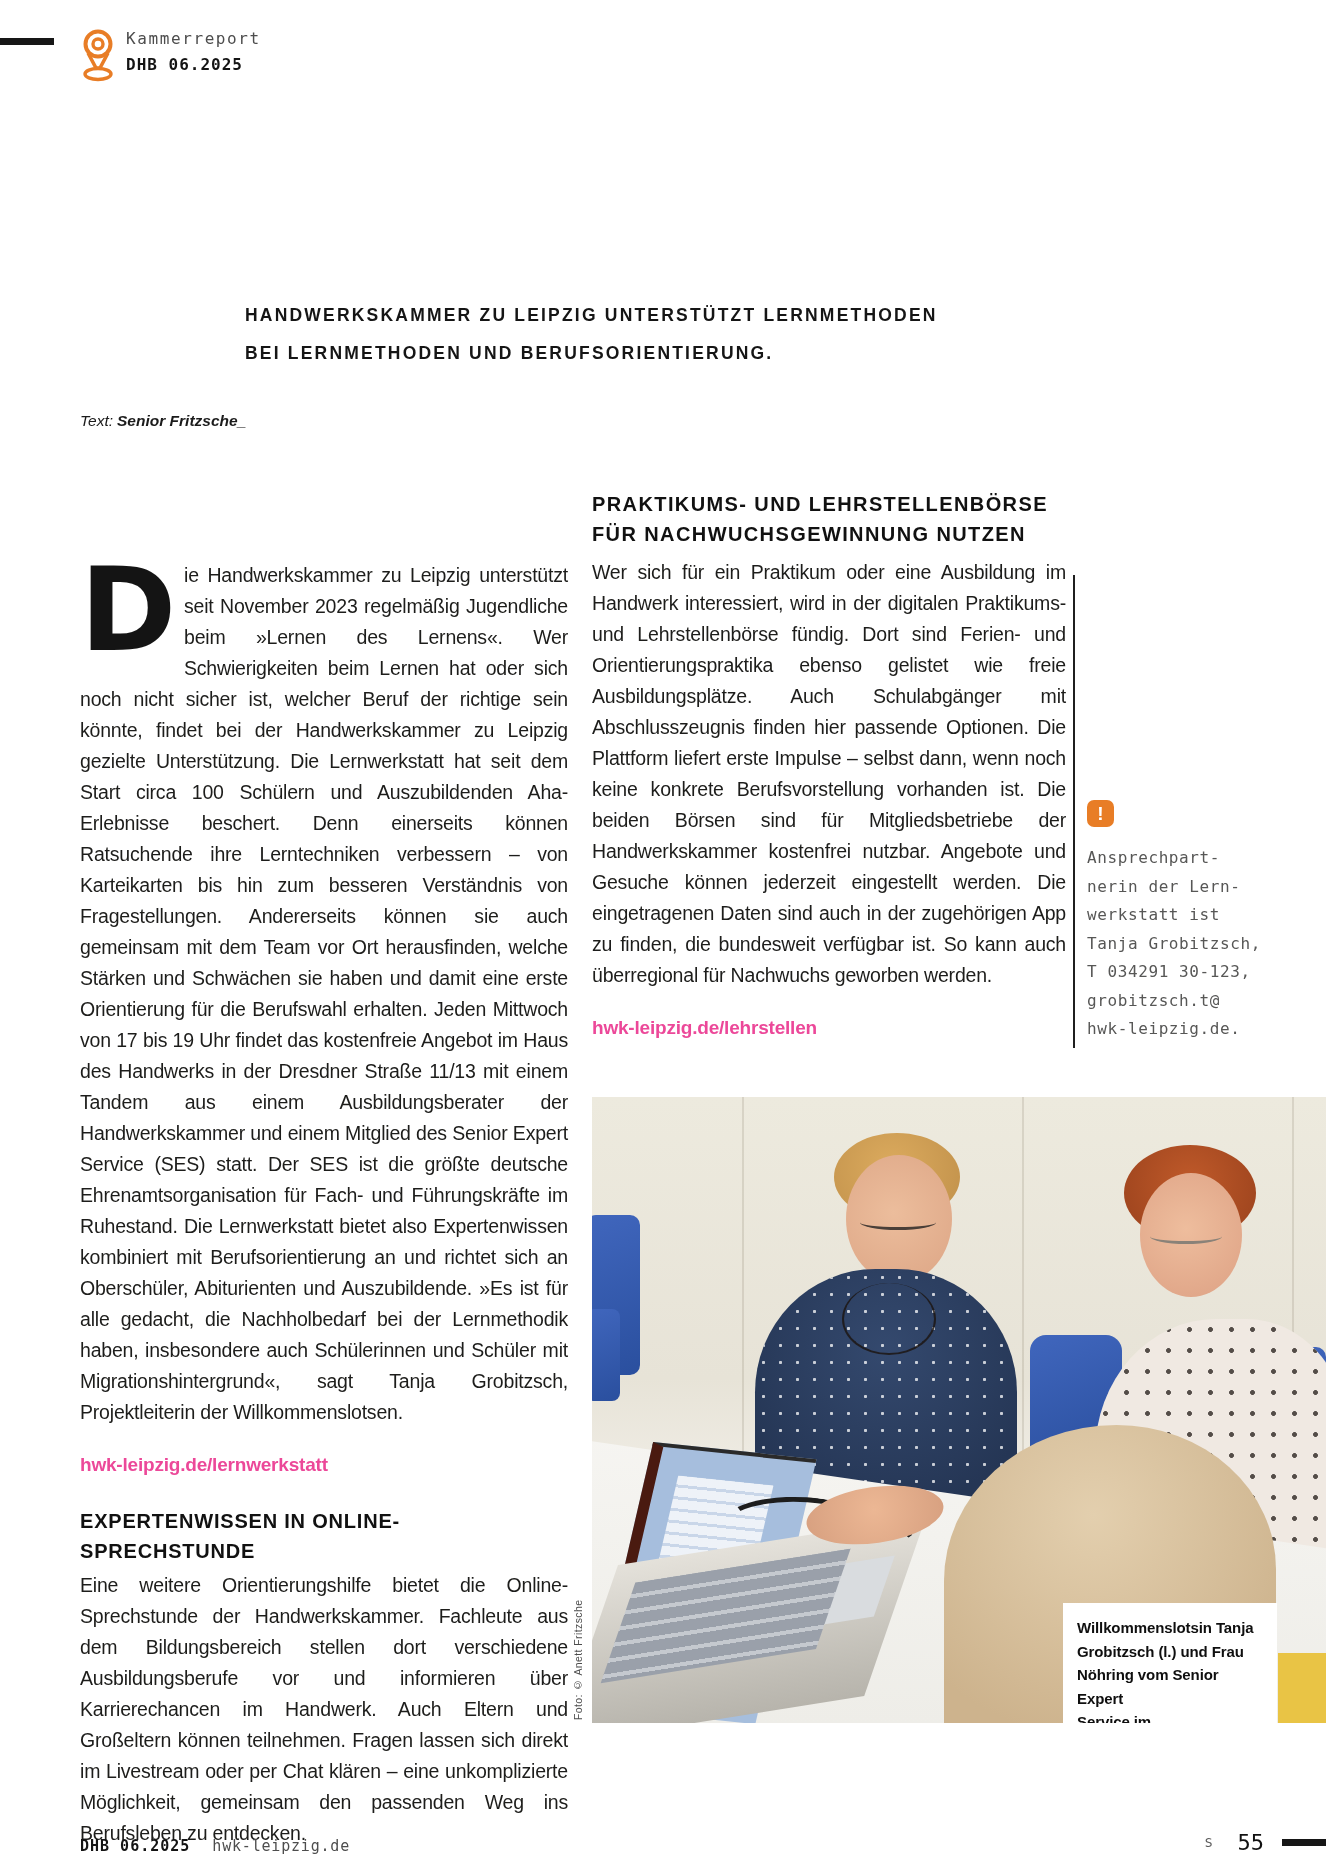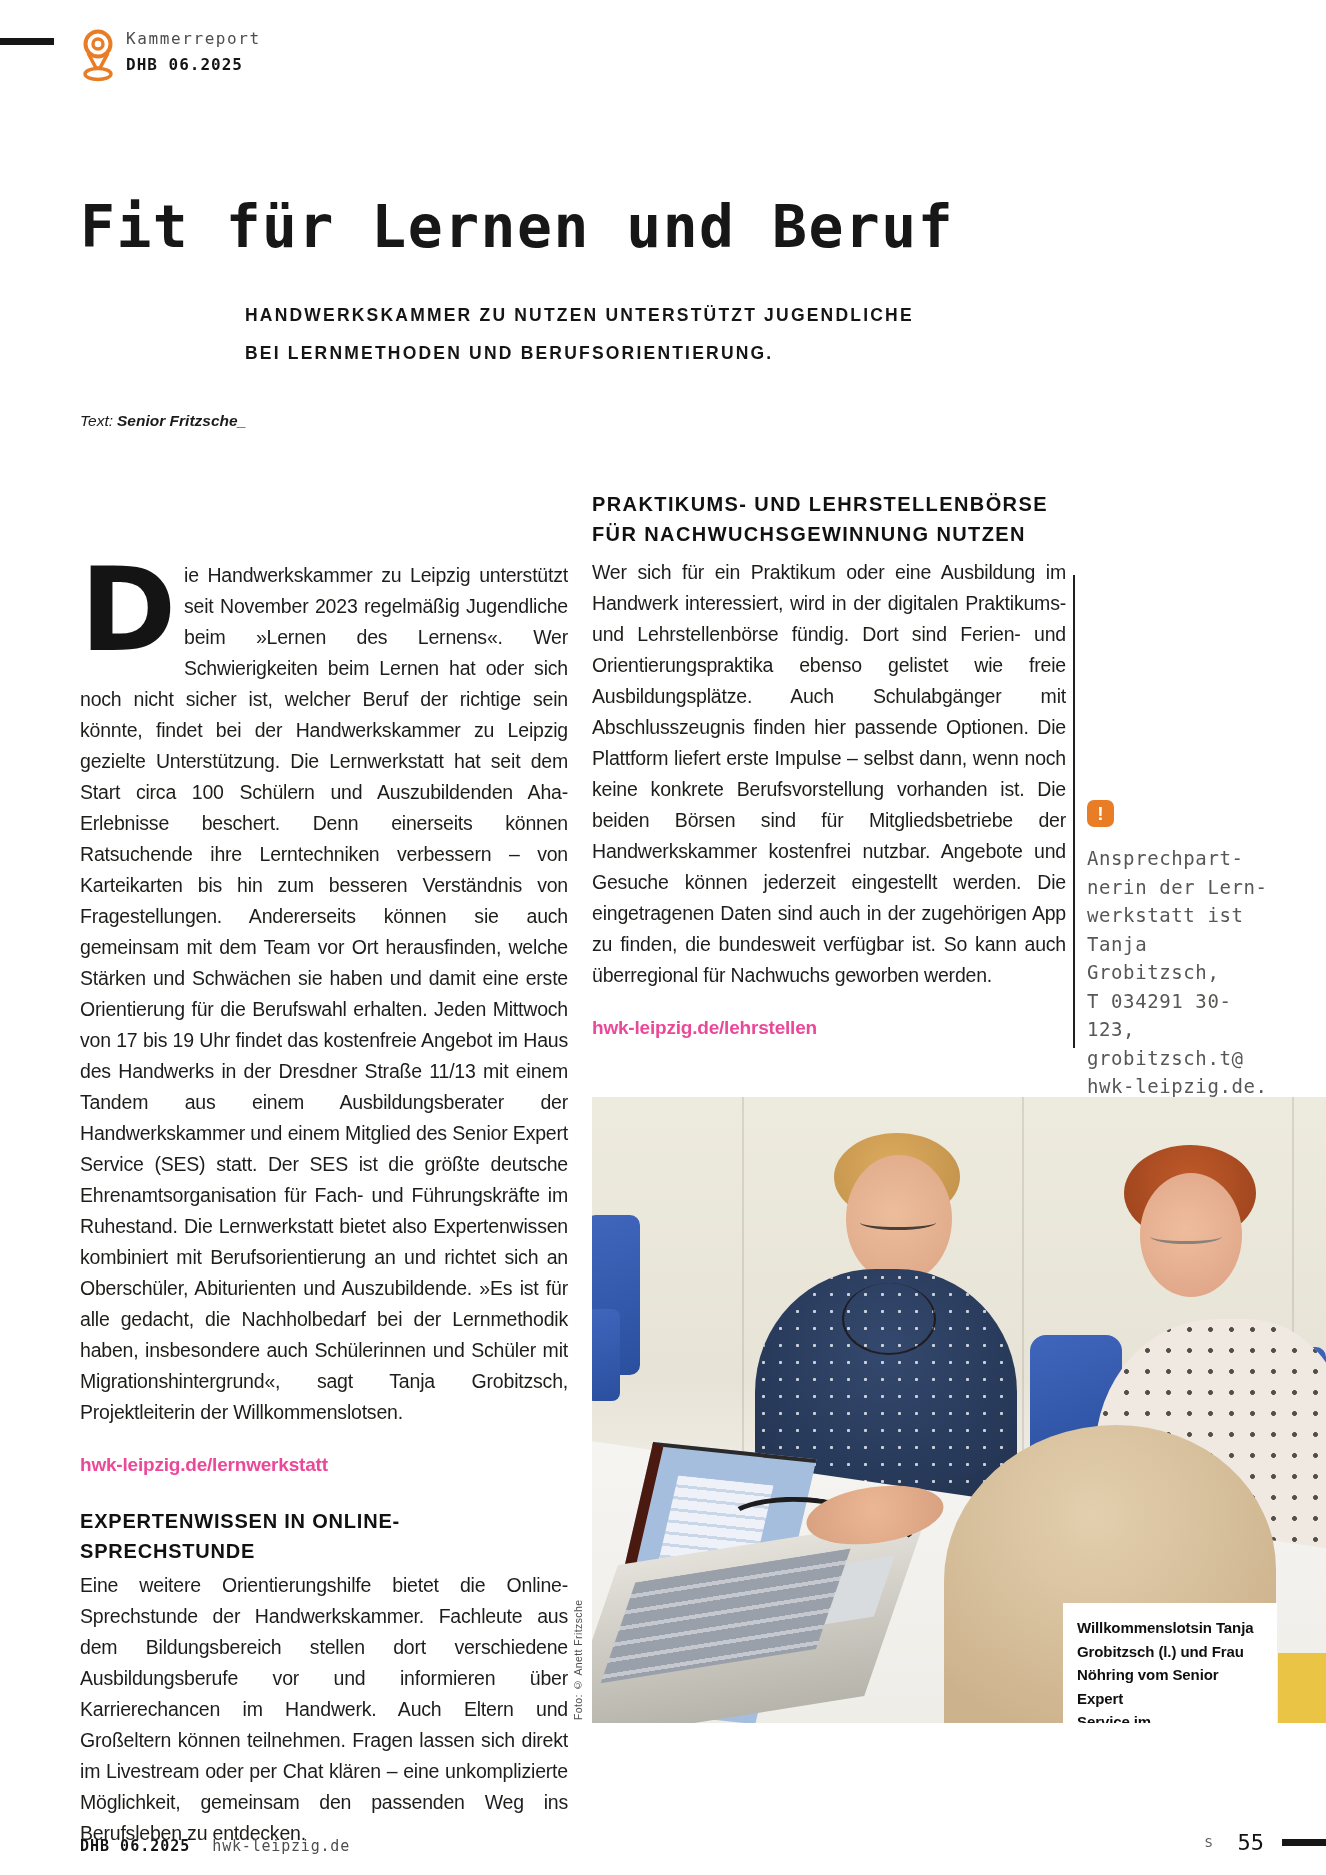--- a/index.html
+++ b/index.html
@@ -31,21 +31,21 @@
            font-family:"DejaVu Sans",sans-serif;font-weight:800;font-size:116px;line-height:90px;color:#141414;}
   .article-link{display:block;margin-top:26px;font-weight:700;font-size:19px;letter-spacing:-0.2px;color:#ec4899;text-decoration:none;}
   .sec-heading{margin:30px 0 4px 0;font-weight:700;font-size:20px;line-height:30px;letter-spacing:0.8px;color:#111;white-space:pre-line;}
   .col-right .sec-heading{margin-top:8px;margin-bottom:8px;letter-spacing:1.4px;}
 
   
   .sidebar{position:absolute;left:1087px;top:800px;width:190px;}
   .alert-icon{width:27px;height:27px;background:#E87D26;border-radius:7px;color:#fff;
               display:flex;align-items:center;justify-content:center;
               font-weight:700;font-size:19px;font-family:"Liberation Sans",sans-serif;}
-  .sidebar-note{margin-top:17px;font-family:"DejaVu Sans Mono",monospace;font-size:19px;line-height:28.5px;
+  .sidebar-note{margin-top:17px;font-family:"DejaVu Sans Mono",monospace;font-size:16px;line-height:28.5px;
                 letter-spacing:0.6px;color:#575756;white-space:pre-line;}
 
   
   .photo{position:absolute;left:592px;top:1097px;width:774px;height:626px;overflow:hidden;
          background:linear-gradient(180deg,#edeade 0%,#e7e3d7 45%,#efece4 60%);}
   .seam{position:absolute;top:0;width:2px;height:62%;background:rgba(120,110,90,0.18);}
   .chair{position:absolute;background:linear-gradient(160deg,#4066bd,#2a4f9e);}
   .chair-l1{left:-6px;top:118px;width:54px;height:160px;border-radius:10px;}
   .chair-l2{left:-6px;top:212px;width:34px;height:92px;border-radius:8px;}
   .chair-m{left:438px;top:238px;width:92px;height:130px;border-radius:16px 16px 0 0;}
@@ -118,22 +118,21 @@
     <circle cx="20" cy="17" r="12.5" fill="none" stroke="#E87D26" stroke-width="4"></circle>
     <circle cx="20" cy="17" r="5" fill="none" stroke="#E87D26" stroke-width="3.4"></circle>
     <path d="M10 26 L18 41 L22 41 L30 26" fill="none" stroke="#E87D26" stroke-width="3.6" stroke-linejoin="round"></path>
     <path d="M7 47 a13 5.5 0 1 0 26 0 a13 5.5 0 1 0 -26 0" fill="none" stroke="#E87D26" stroke-width="3.4"></path>
   </svg>
   <div class="mast-text">
     <div class="mast-section">Kammerreport</div>
     <div class="mast-issue">DHB 06.2025</div>
   </div>
 
-  <div class="title">Fit für Lernen und Beruf</div>
-  <div class="subtitle">HANDWERKSKAMMER ZU NUTZEN UNTERSTÜTZT JUGENDLICHE
+  <div class="subtitle">HANDWERKSKAMMER ZU LEIPZIG UNTERSTÜTZT LERNMETHODEN
 BEI LERNMETHODEN UND BERUFSORIENTIERUNG.</div>
   <div class="byline">
     <span>Text:</span><span class="author">Senior Fritzsche_</span>
   </div>
 
   <div class="col-left">
     <p class="body"><span class="dropcap">D</span><span>ie Handwerkskammer zu Leipzig unterstützt seit November 2023 regelmäßig Jugendliche beim »Lernen des Lernens«. Wer Schwierigkeiten beim Lernen hat oder sich noch nicht sicher ist, welcher Beruf der richtige sein könnte, findet bei der Handwerkskammer zu Leipzig gezielte Unterstützung. Die Lernwerkstatt hat seit dem Start circa 100 Schülern und Auszubildenden Aha-Erlebnisse beschert. Denn einerseits können Ratsuchende ihre Lerntechniken verbessern – von Karteikarten bis hin zum besseren Verständnis von Fragestellungen. Andererseits können sie auch gemeinsam mit dem Team vor Ort herausfinden, welche Stärken und Schwächen sie haben und damit eine erste Orientierung für die Berufswahl erhalten. Jeden Mittwoch von 17 bis 19 Uhr findet das kostenfreie Angebot im Haus des Handwerks in der Dresdner Straße 11/13 mit einem Tandem aus einem Ausbildungsberater der Handwerkskammer und einem Mitglied des Senior Expert Service (SES) statt. Der SES ist die größte deutsche Ehrenamtsorganisation für Fach- und Führungskräfte im Ruhestand. Die Lernwerkstatt bietet also Expertenwissen kombiniert mit Berufsorientierung an und richtet sich an Oberschüler, Abiturienten und Auszubildende. »Es ist für alle gedacht, die Nachholbedarf bei der Lernmethodik haben, insbesondere auch Schülerinnen und Schüler mit Migrationshintergrund«, sagt Tanja Grobitzsch, Projektleiterin der Willkommenslotsen.</span></p>
     <a class="article-link">hwk-leipzig.de/lernwerkstatt</a>
     <h3 class="sec-heading">EXPERTENWISSEN IN ONLINE-SPRECHSTUNDE</h3>
     <p class="body">Eine weitere Orientierungshilfe bietet die Online-Sprechstunde der Handwerkskammer. Fachleute aus dem Bildungsbereich stellen dort verschiedene Ausbildungsberufe vor und informieren über Karrierechancen im Handwerk. Auch Eltern und Großeltern können teilnehmen. Fragen lassen sich direkt im Livestream oder per Chat klären – eine unkomplizierte Möglichkeit, gemeinsam den passenden Weg ins Berufsleben zu entdecken.</p>

